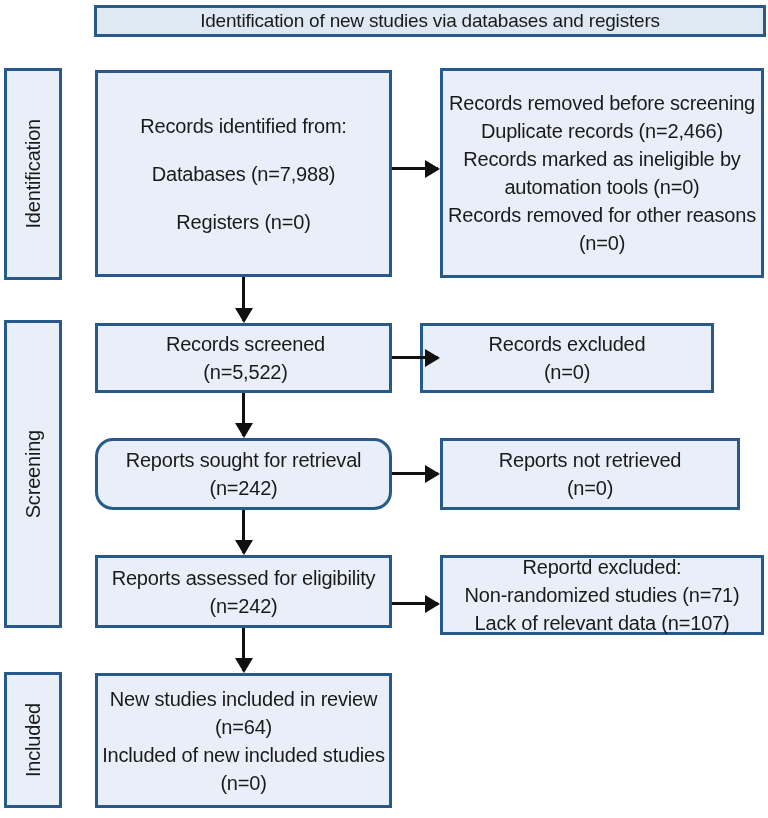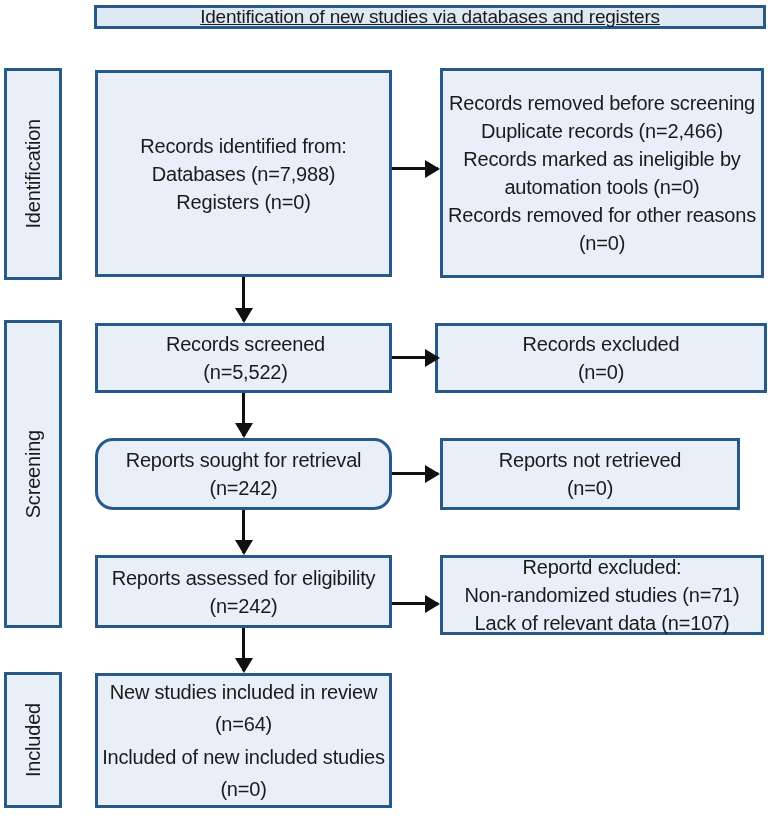--- a/index.html
+++ b/index.html
@@ -27,29 +27,28 @@
     align-items: center;
     text-align: center;
     font-size: 20px;
     line-height: 28px;
     letter-spacing: -0.2px;
     padding: 2px 4px;
   }
   .title-box {
     position: absolute;
     box-sizing: border-box;
-    left: 94px; top: 5px; width: 672px; height: 24px;
+    left: 94px; top: 5px; width: 672px; height: 32px;
     background: var(--title-fill, #dfe9f4);
     border: 3px solid var(--box-border, #27598a);
     display: flex;
     justify-content: center;
     align-items: center;
     font-size: 19px;
     letter-spacing: -0.2px;
-    text-decoration: underline;
   }
   .side-box {
     position: absolute;
     box-sizing: border-box;
     left: 4px; width: 58px;
     background: var(--box-fill, #e9eff8);
     border: 3px solid var(--box-border, #27598a);
     display: flex;
     justify-content: center;
     align-items: center;
@@ -88,27 +87,27 @@
     position: absolute;
     bottom: -2px;
     left: 50%;
     transform: translateX(-50%);
     width: 0; height: 0;
     border-top: 15px solid var(--arrow, #101010);
     border-left: 9px solid transparent;
     border-right: 9px solid transparent;
   }
   
-  #box-a { left: 95px; top: 70px;  width: 297px; height: 207px; }
+  #box-a { left: 95px; top: 70px;  width: 297px; height: 207px; gap: 20px; }
   #box-b { left: 95px; top: 323px; width: 297px; height: 70px; padding-left: 8px;  }
   #box-c { left: 95px; top: 438px; width: 297px; height: 72px; border-radius: 18px;  }
   #box-d { left: 95px; top: 555px; width: 297px; height: 73px;  }
-  #box-e { left: 95px; top: 673px; width: 297px; height: 135px; justify-content: space-between; }
+  #box-e { left: 95px; top: 673px; width: 297px; height: 135px; }
   #box-r1 { left: 440px; top: 68px;  width: 324px; height: 210px; }
-  #box-r2 { left: 435px; top: 323px; width: 332px; height: 70px;  }
+  #box-r2 { left: 420px; top: 323px; width: 294px; height: 70px;  }
   #box-r3 { left: 440px; top: 438px; width: 300px; height: 72px;  }
   #box-r4 { left: 440px; top: 555px; width: 324px; height: 80px; }
   #side-identification { top: 68px;  height: 212px; }
   #side-screening      { top: 320px; height: 308px; }
   #side-included       { top: 672px; height: 136px; }
   #arr-h1 { left: 392px; top: 167px; width: 46px; }
   #arr-h2 { left: 392px; top: 356px; width: 46px; }
   #arr-h3 { left: 392px; top: 472px; width: 46px; }
   #arr-h4 { left: 392px; top: 602px; width: 46px; }
   #arr-v1 { left: 242px; top: 277px; height: 44px; }

